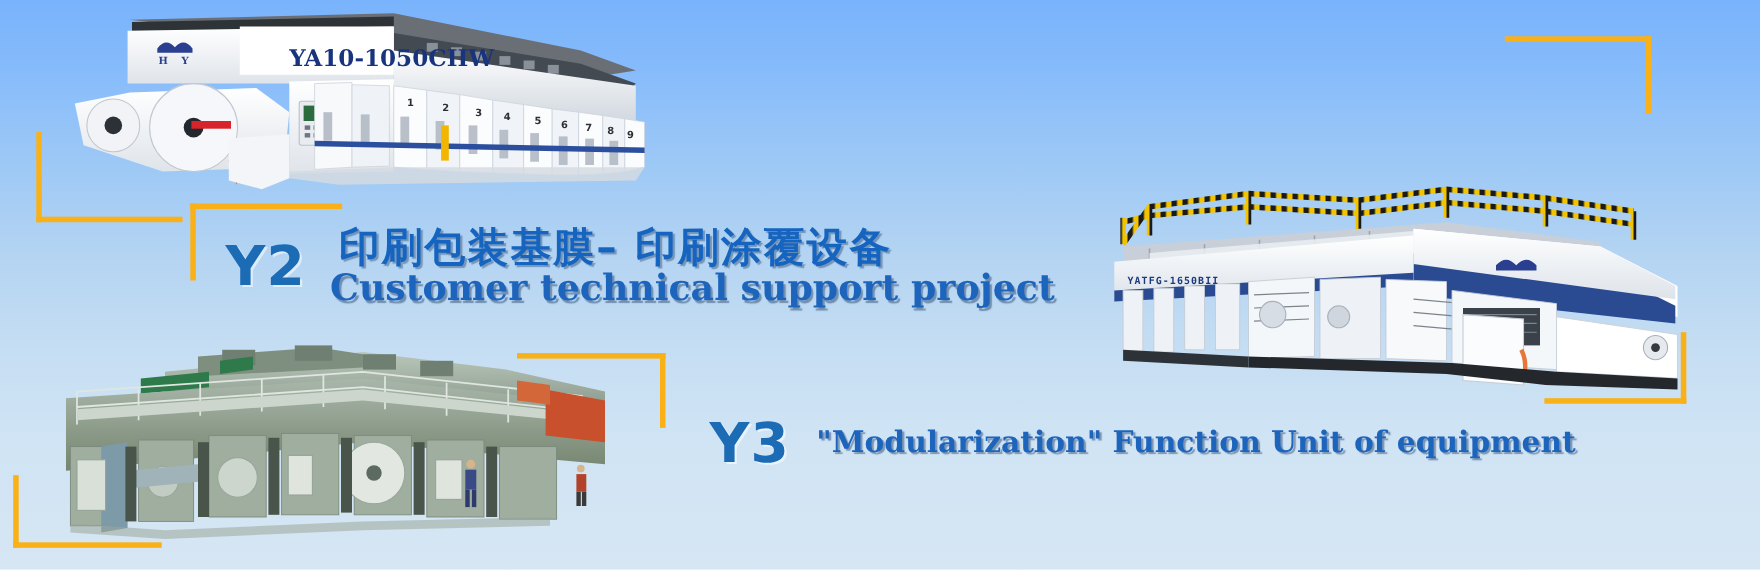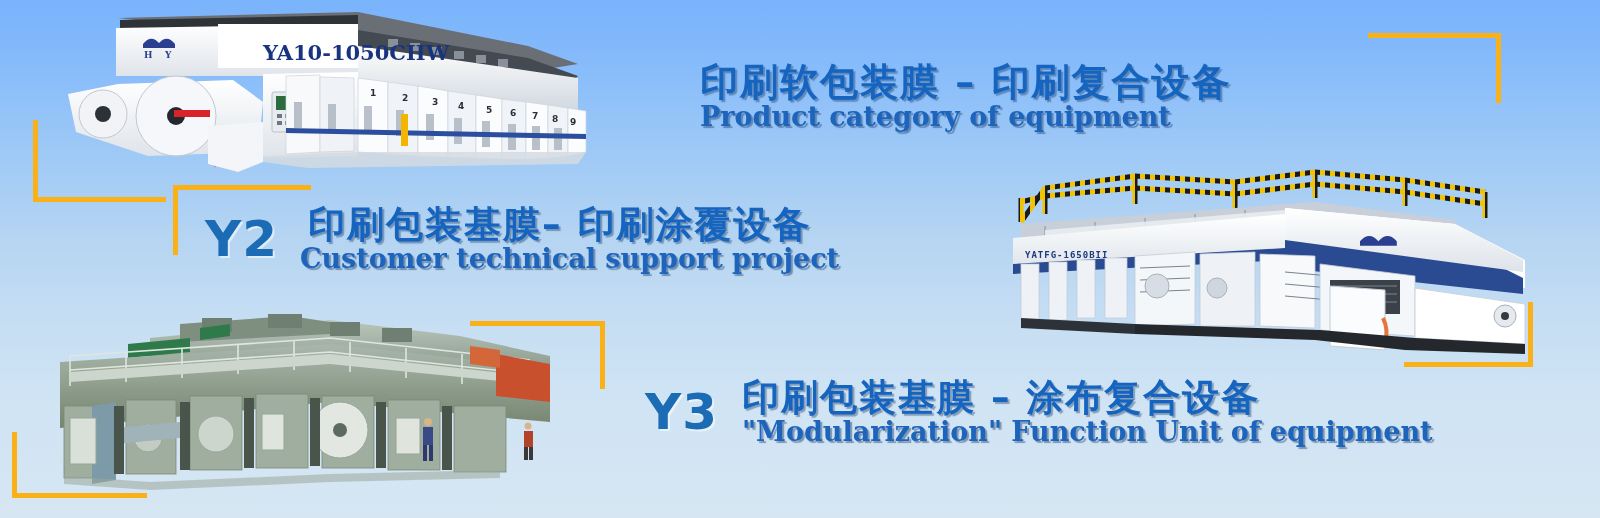--- a/index.html
+++ b/index.html
@@ -65,21 +65,21 @@
     text-shadow:2px 2px 1px rgba(40,70,110,.5);
     white-space:nowrap;
   }
 
   
   #block-y1{left:700px;top:62px;}
   #block-y1 .ycode{margin-right:24px;}
   #block-y2{left:205px;top:205px;}
   #block-y2 .ycode{margin-right:30px;}
   #block-y2 .cn{font-size:37px;}
-  #block-y2 .en{font-size:27px;margin-left:-8px;}
+  #block-y2 .en{font-size:33px;margin-left:-8px;}
   #block-y3{left:645px;top:378px;}
   #block-y3 .ycode{margin-right:24px;text-align:center;}
   #block-y3 .cn{font-size:37px;}
   #block-y3 .en{font-size:27px;}
 
   
   #machine-printing{left:58px;top:6px;width:560px;height:170px;}
   #machine-coating{left:985px;top:168px;width:545px;height:195px;}
   #machine-base{left:30px;top:310px;width:545px;height:180px;}
 </style>
@@ -397,35 +397,30 @@
   <div class="bar h" style="left:470px;top:321px;width:135px;"></div>
   <div class="bar v" style="left:600px;top:321px;height:68px;"></div>
 
   <div class="bar v" style="left:12px;top:432px;height:66px;"></div>
   <div class="bar h" style="left:12px;top:493px;width:135px;"></div>
 
   <div class="bar v" style="left:1528px;top:302px;height:65px;"></div>
   <div class="bar h" style="left:1404px;top:362px;width:129px;"></div>
 
   <div class="txtblock" id="block-y1">
-    <span class="headwrap">
-      <span class="cn">印刷软包装膜 – 印刷复合设备</span>
-      <span class="en">Product category of equipment</span>
-    </span>
   </div>
 
   <div class="txtblock" id="block-y2">
     <span class="ycode">Y2</span>
     <span class="headwrap">
       <span class="cn">印刷包装基膜– 印刷涂覆设备</span>
       <span class="en">Customer technical support project</span>
     </span>
   </div>
 
   <div class="txtblock" id="block-y3">
     <span class="ycode">Y3</span>
     <span class="headwrap">
-      <span class="cn">印刷包装基膜 –  涂布复合设备</span>
       <span class="en">"Modularization" Function Unit of equipment</span>
     </span>
   </div>
 
 </div>
 
 </body></html>

